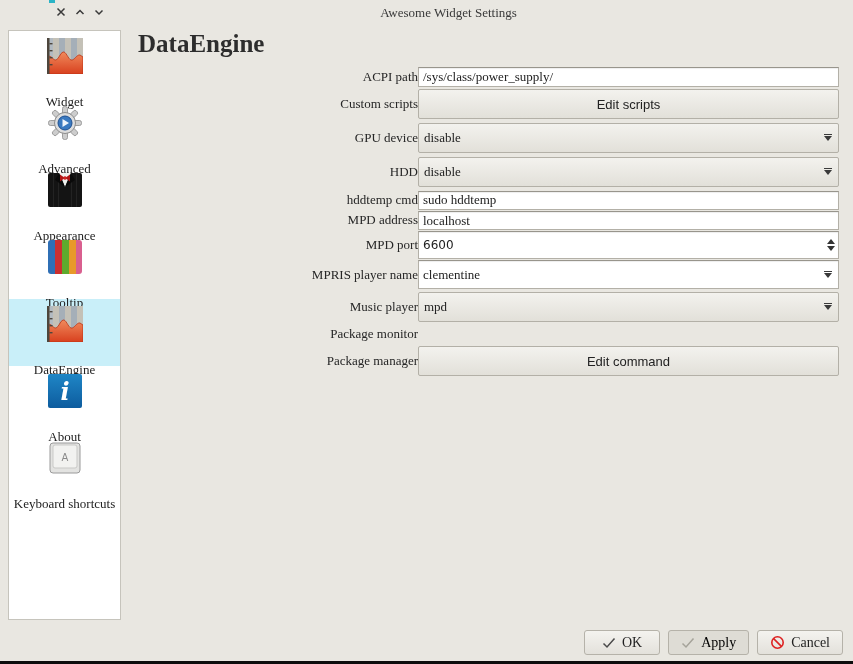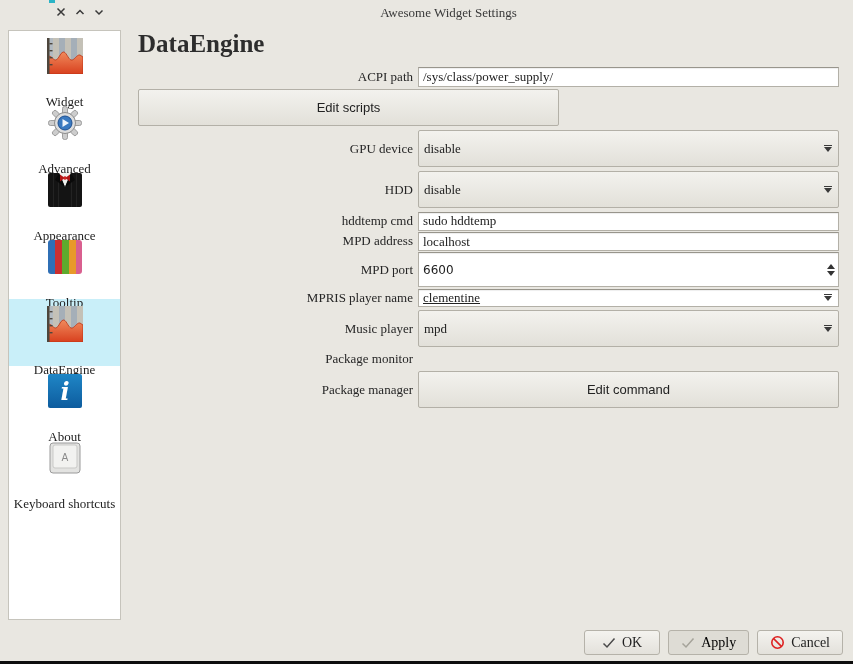--- a/index.html
+++ b/index.html
@@ -30,41 +30,41 @@
   .side-item.selected { background: #c9eff9; }
 
   
   .page-heading {
     position: absolute; left: 138px; top: 30px;
     font-size: 25px; color: #2d2d2d;
   }
   .form { position: absolute; left: 138px; top: 67px; width: 706px; }
   .form-row { display: flex; align-items: center; }
   .form-label {
-    width: 280px; text-align: right; padding-right: 5px;
+    width: 280px; text-align: right; 
     font-size: 13px; color: #262626; white-space: nowrap;
   }
   .field-wrap { width: 421px; position: relative; }
 
   .text-input, .spin-input, .combo-input {
     width: 100%; height: 20px;
     border: 1px solid #b3b0a7; border-top-color: #98958c;
     background: #ffffff;
     font-family: "Liberation Serif", "DejaVu Serif", serif;
     font-size: 13px; color: #222;
     padding: 0 4px;
     box-shadow: inset 0 1px 1px rgba(0,0,0,0.07);
     outline: none;
   }
-  .spin-input { height: 35px; padding-right: 18px; font-family: "DejaVu Sans", sans-serif; font-size: 12px; }
+  .spin-input { height: 28px; padding-right: 18px; font-family: "DejaVu Sans", sans-serif; font-size: 12px; }
   .text-input.short { height: 19px; }
-  .combo-input { height: 18px; padding-right: 20px; text-decoration: underline; }
+  .combo-input { height: 29px; padding-right: 20px; }
 
   .dropdown, .form-button {
-    width: 100%; height: 37px;
+    width: 100%; height: 30px;
     border: 1px solid #b3b0a7; border-radius: 2px;
     background: linear-gradient(#f3f2ee, #e2e0d9);
     font-size: 13px; color: #222;
     display: flex; align-items: center;
     cursor: pointer;
   }
   .dropdown { padding: 0 20px 0 5px; justify-content: flex-start; }
   .form-button { justify-content: center; }
 
   .dd-arrow {
@@ -271,20 +271,21 @@
 <h1 class="page-heading">DataEngine</h1>
 
 <div class="form">
 
   <div class="form-row mb2">
     <div class="form-label">ACPI path</div>
     <div class="field-wrap"><input class="text-input" type="text" value="/sys/class/power_supply/" style=""></div>
   </div>
 
   <div class="form-row mb4">
+    <div class="form-label">Custom scripts</div>
     <div class="field-wrap">
         <button class="form-button">Edit scripts</button>
       </div>
   </div>
 
   <div class="form-row mb4">
     <div class="form-label">GPU device</div>
     <div class="field-wrap">
       <div class="dropdown">disable</div>
       <span class="dd-arrow"></span>

